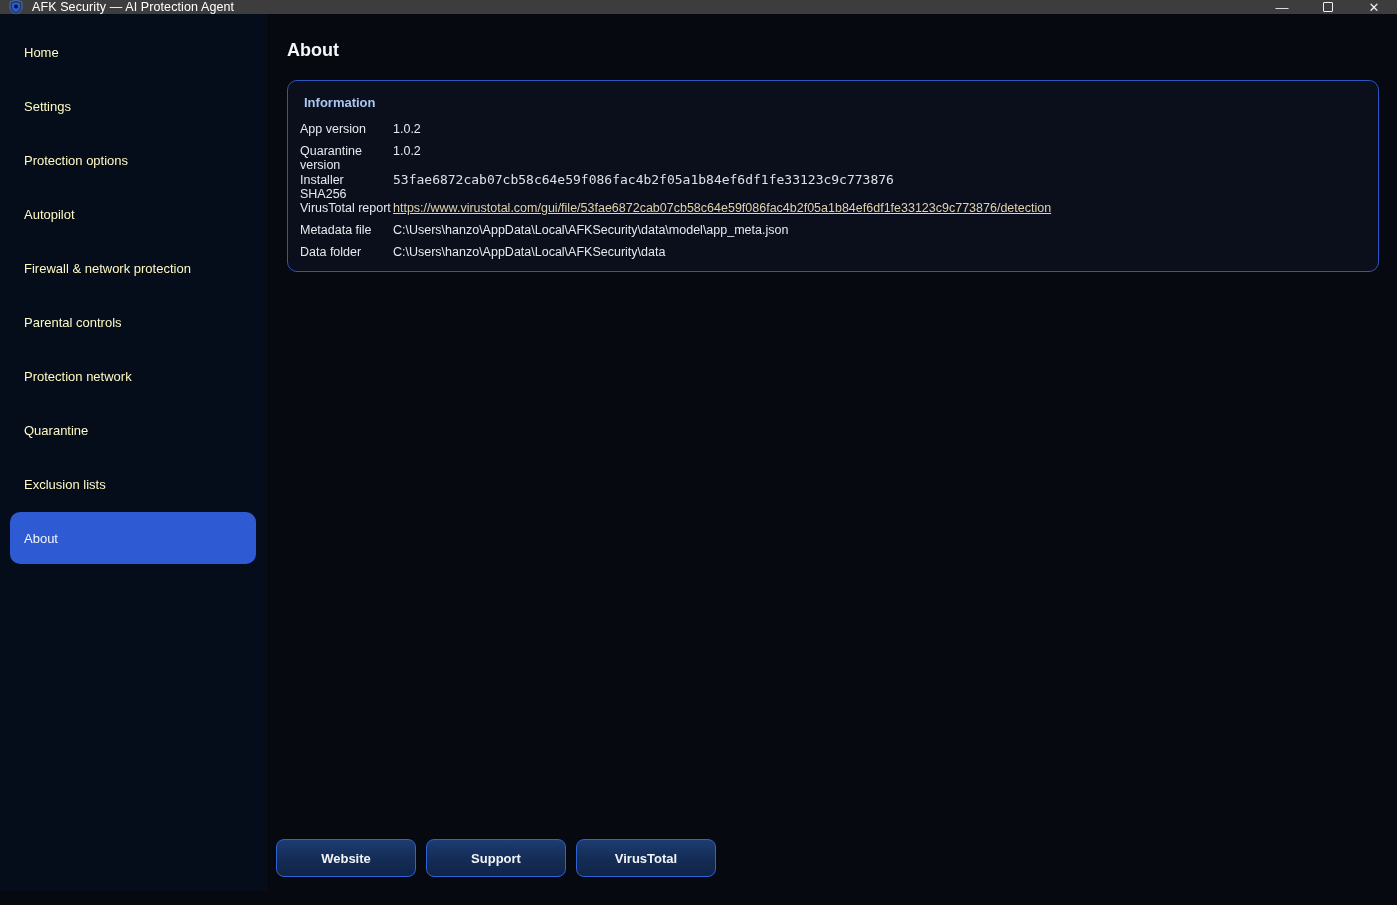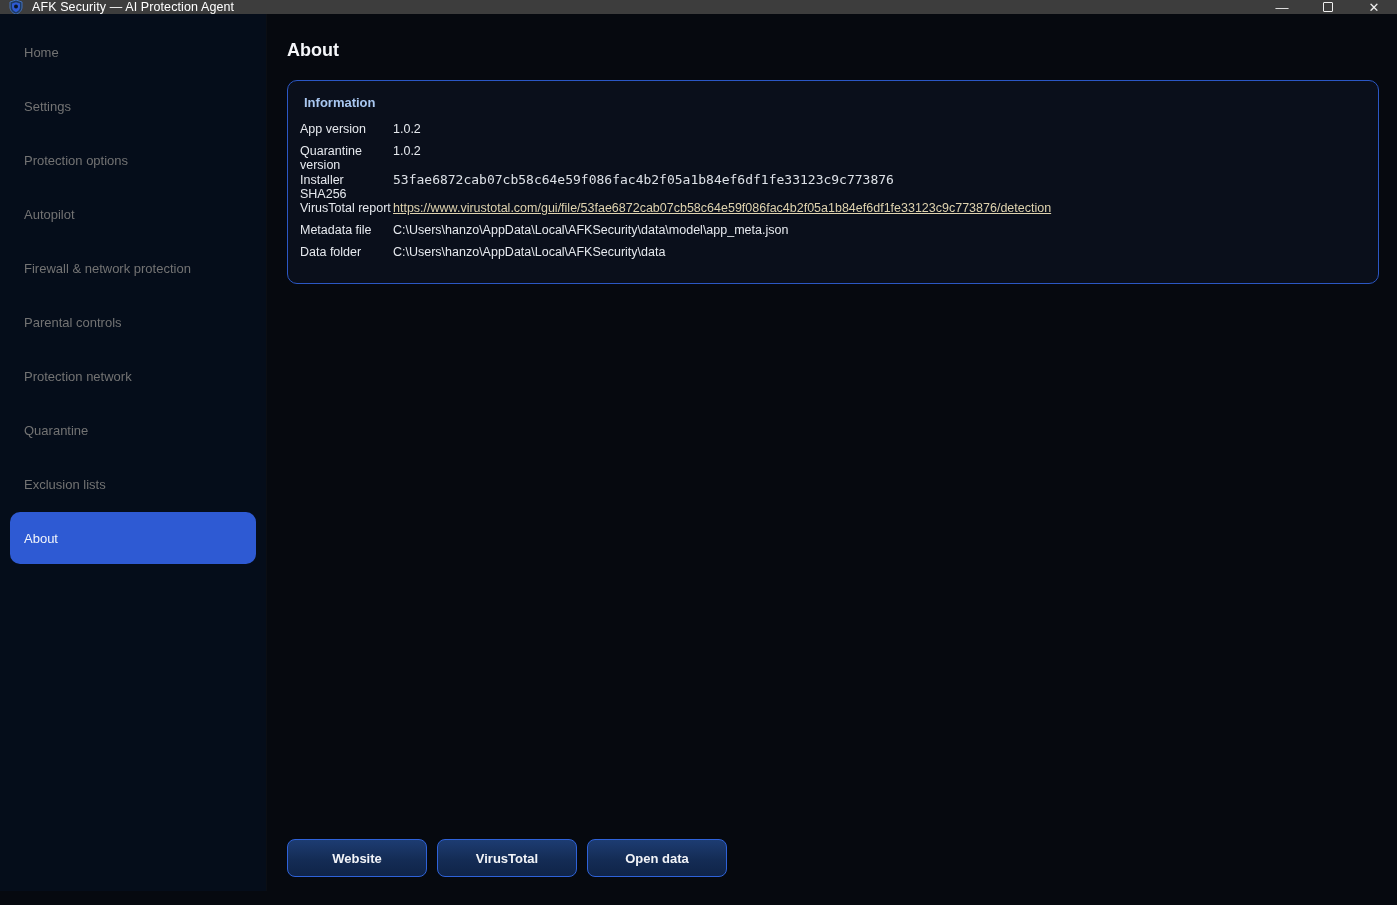--- a/index.html
+++ b/index.html
@@ -53,21 +53,21 @@
     flex: none;
   }
   .nav-item {
     height: 52px;
     margin: 0 10px 2px 10px;
     border-radius: 10px;
     display: flex;
     align-items: center;
     padding-left: 14px;
     font-size: 13px;
-    color: #737373;
+    color: #fef9c3;
     cursor: pointer;
   }
   .nav-item.selected { background: #2e5ad3; color: #f2f5fa; }
 
   .main {
     flex: 1;
     position: relative;
     background: #06090f;
     padding: 26px 18px 0 20px;
   }
@@ -76,21 +76,21 @@
     font-weight: bold;
     color: #f5f7fa;
     margin-bottom: 19px;
   }
 
   
   .info-panel {
     border: 1px solid #2b57c4;
     border-radius: 10px;
     background: #0a0f1b;
-    padding: 14px 12px 16px 12px;
+    padding: 14px 12px 4px 12px;
   }
   .info-panel .panel-title {
     font-size: 13px;
     font-weight: bold;
     color: #a9c7f0;
     margin: 0 0 12px 4px;
   }
   .info-row {
     display: flex;
     align-items: baseline;
@@ -110,21 +110,21 @@
   }
   .info-row .row-value.link {
     color: #ded2ae;
     text-decoration: underline;
     cursor: pointer;
   }
 
   
   .footer-actions {
     position: absolute;
-    left: 20px;
+    left: 9px;
     bottom: 14px;
     display: flex;
     gap: 10px;
   }
   .action-btn {
     width: 140px;
     height: 38px;
     border: 1px solid #2e62d9;
     border-radius: 8px;
     background: linear-gradient(180deg, #1d3c72 0%, #142c55 55%, #0f2448 100%);
@@ -205,17 +205,17 @@
         <span class="row-value">C:\Users\hanzo\AppData\Local\AFKSecurity\data\model\app_meta.json</span>
       </div>
       <div class="info-row">
         <span class="row-label">Data folder</span>
         <span class="row-value">C:\Users\hanzo\AppData\Local\AFKSecurity\data</span>
       </div>
     </div>
 
     <div class="footer-actions">
       <button class="action-btn">Website</button>
+      <button class="action-btn">Support</button>
       <button class="action-btn">VirusTotal</button>
-      <button class="action-btn">Open data</button>
     </div>
   </div>
 </div>
 
 </body></html>

